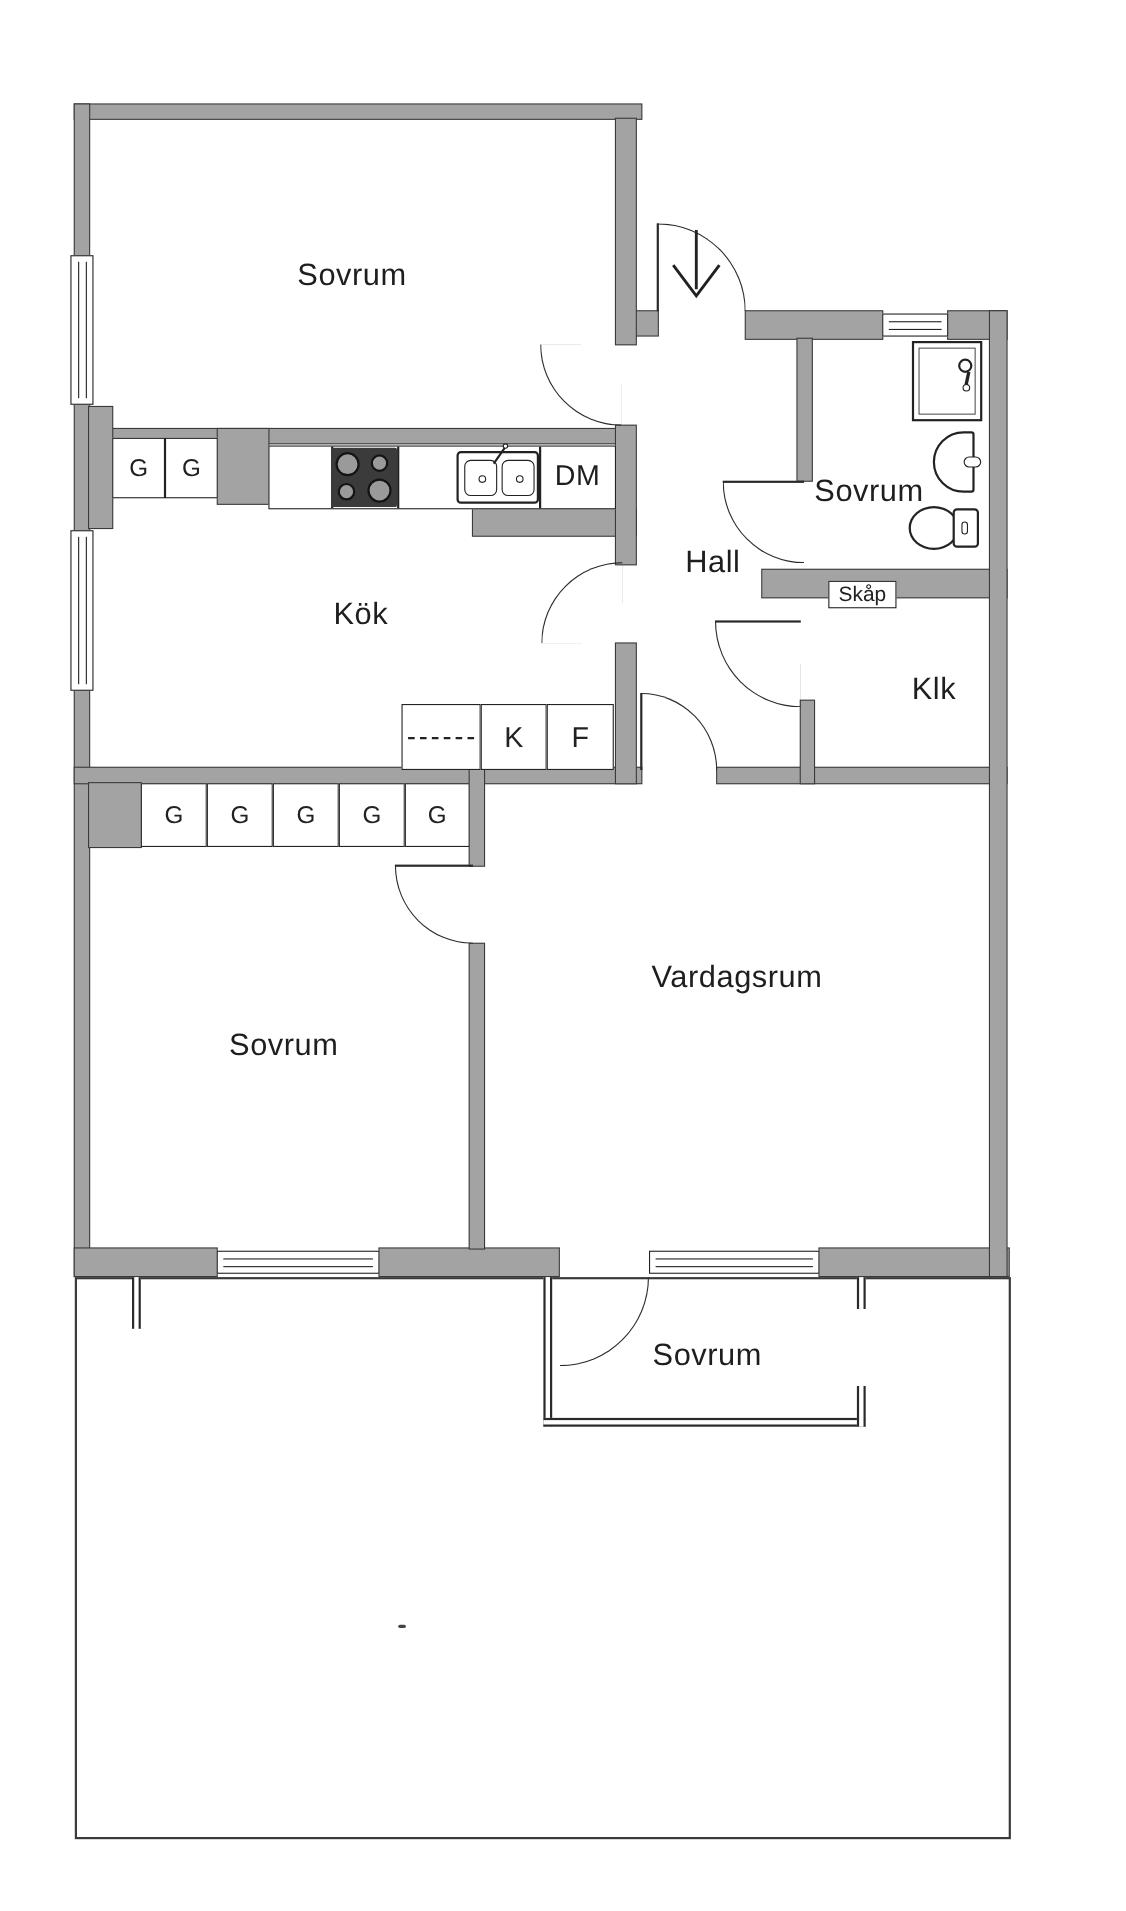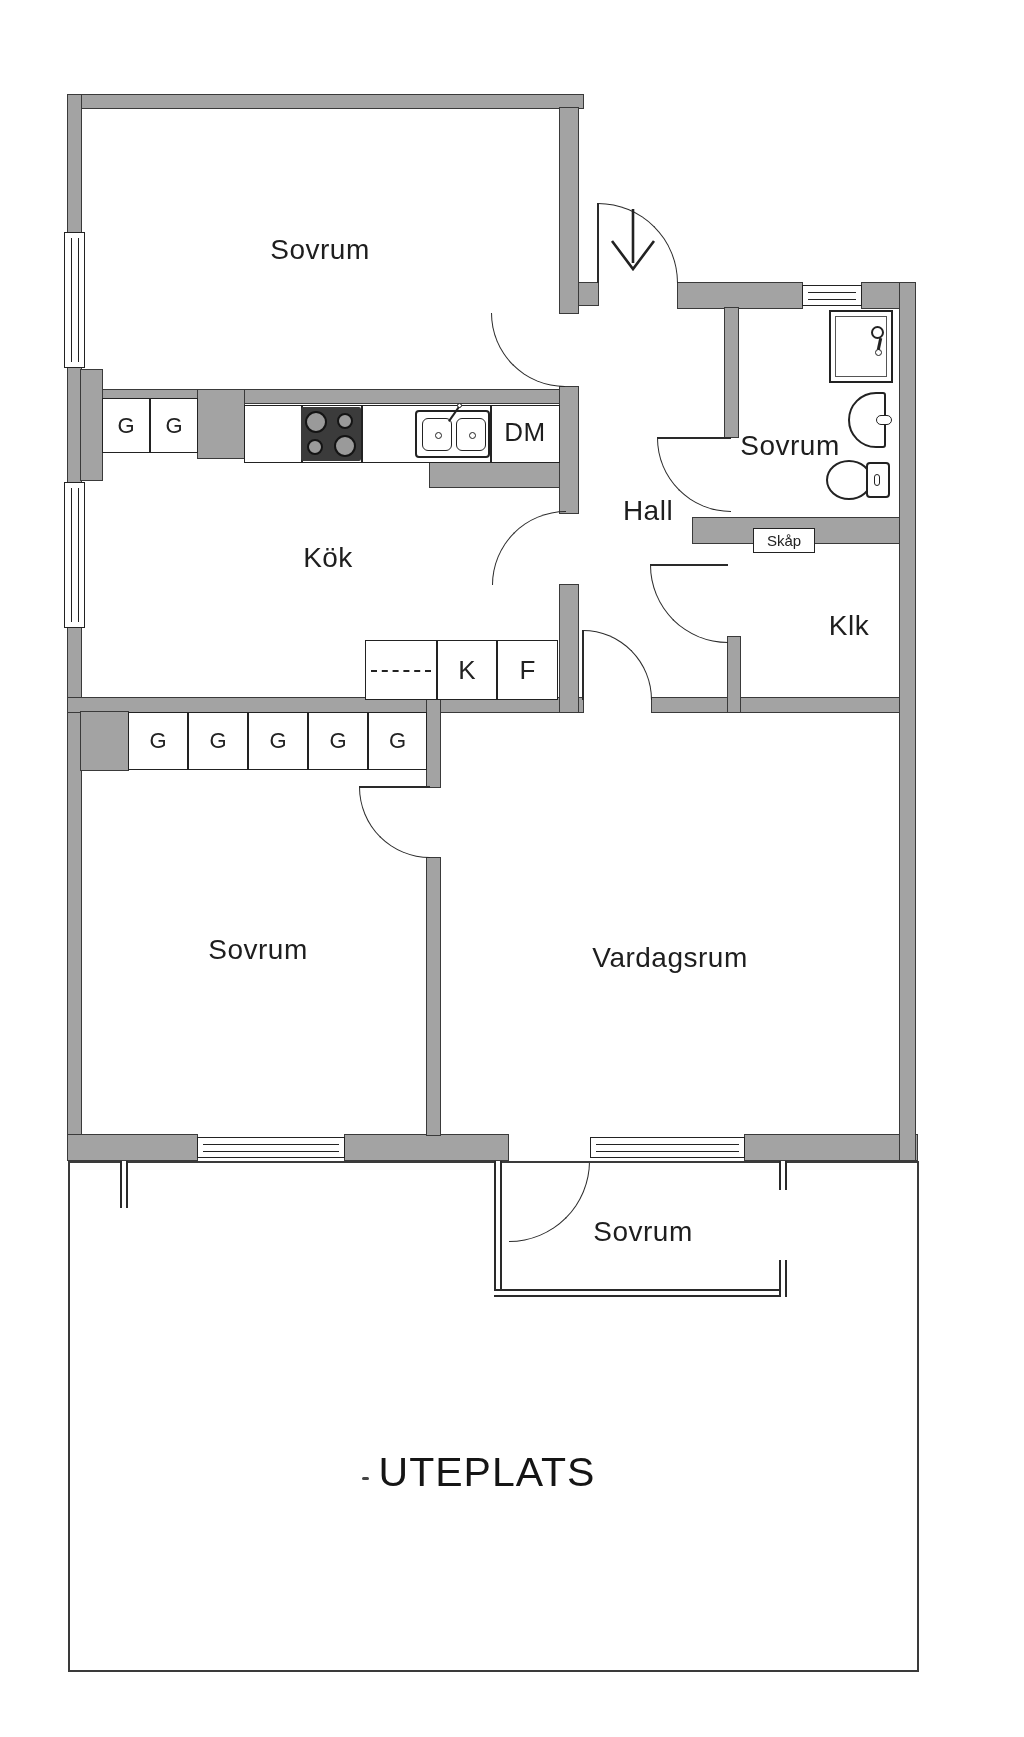--- a/index.html
+++ b/index.html
@@ -147,21 +147,21 @@
   <div class="box small" style="left:248px;top:712px;width:60px;height:58px">
       <span>G</span>
     </div>
   <div class="box small" style="left:308px;top:712px;width:60px;height:58px">
       <span>G</span>
     </div>
   <div class="box small" style="left:368px;top:712px;width:59px;height:58px">
       <span>G</span>
     </div>
 
-  <div class="box" style="left:753px;top:528px;width:62px;height:25px;font-size:15px">
+  <div class="box" style="left:753px;top:528px;width:62px;height:25px;font-size:19px">
       <span>Skåp</span>
     </div>
 
   <div style="position:absolute;left:829px;top:310px;width:64px;height:73px;border:2px solid #222;box-sizing:border-box;background:#fff">
     <div style="position:absolute;inset:4px;border:1px solid #555"></div>
     <div class="circ" style="right:7px;top:14px;width:13px;height:13px;border:2px solid #222;background:#fff"></div>
     <div style="position:absolute;right:10px;top:26px;width:3px;height:12px;background:#222;transform:rotate(12deg)"></div>
     <div class="circ" style="right:9px;top:37px;width:7px;height:7px;border:1.5px solid #222"></div>
   </div>
 
@@ -181,17 +181,16 @@
   <div class="rail-v" style="left:779px;top:1260px;width:8px;height:37px"></div>
   <div class="rail-v" style="left:120px;top:1161px;width:8px;height:47px"></div>
   <div class="line" style="left:362px;top:1477px;width:7px;height:3px;background:#444;border-radius:2px"></div>
 
   <div class="lbl" style="left:320px;top:250px">Sovrum</div>
   <div class="lbl" style="left:328px;top:558px">Kök</div>
   <div class="lbl" style="left:648px;top:511px">Hall</div>
   <div class="lbl" style="left:790px;top:446px">Sovrum</div>
   <div class="lbl" style="left:849px;top:626px">Klk</div>
   <div class="lbl" style="left:258px;top:950px">Sovrum</div>
-  <div class="lbl" style="left:670px;top:958px">Vardagsrum</div>
+  <div class="lbl" style="left:670px;top:888px">Vardagsrum</div>
   <div class="lbl" style="left:643px;top:1232px">Sovrum</div>
-  <div class="lbl" style="left:487px;top:1472px;font-size:41px;letter-spacing:1px;color:#151515">UTEPLATS</div>
 
 </div>
 
 </body></html>

